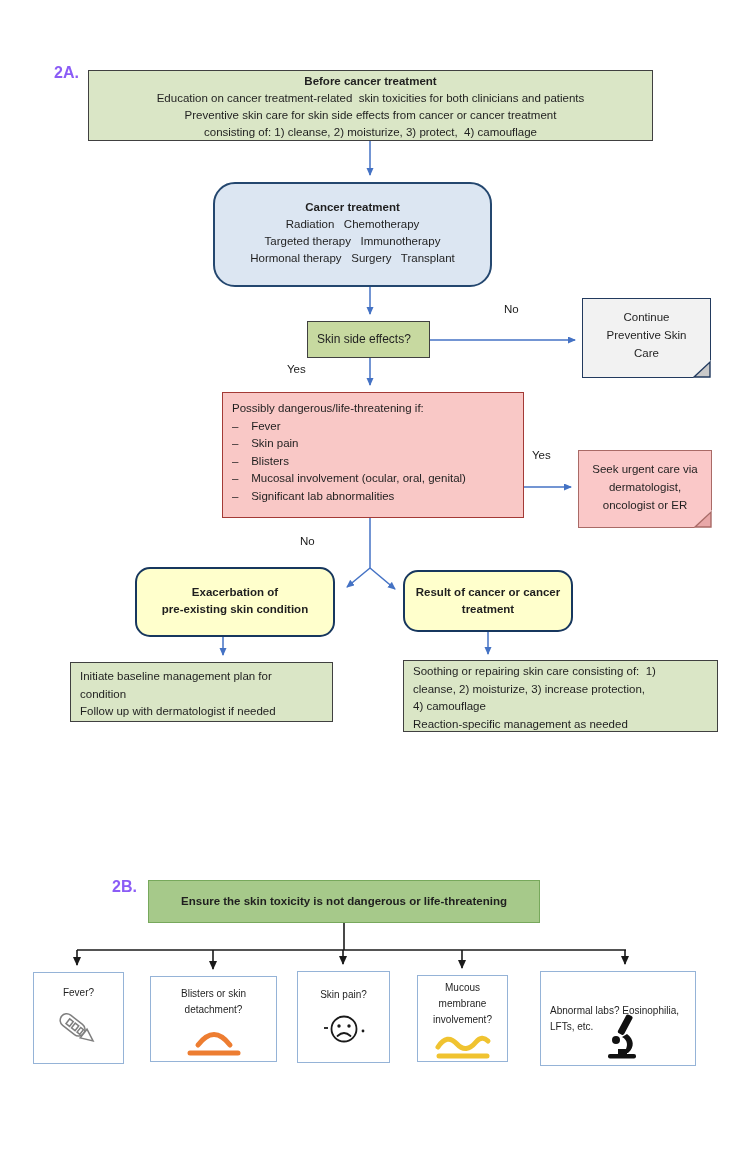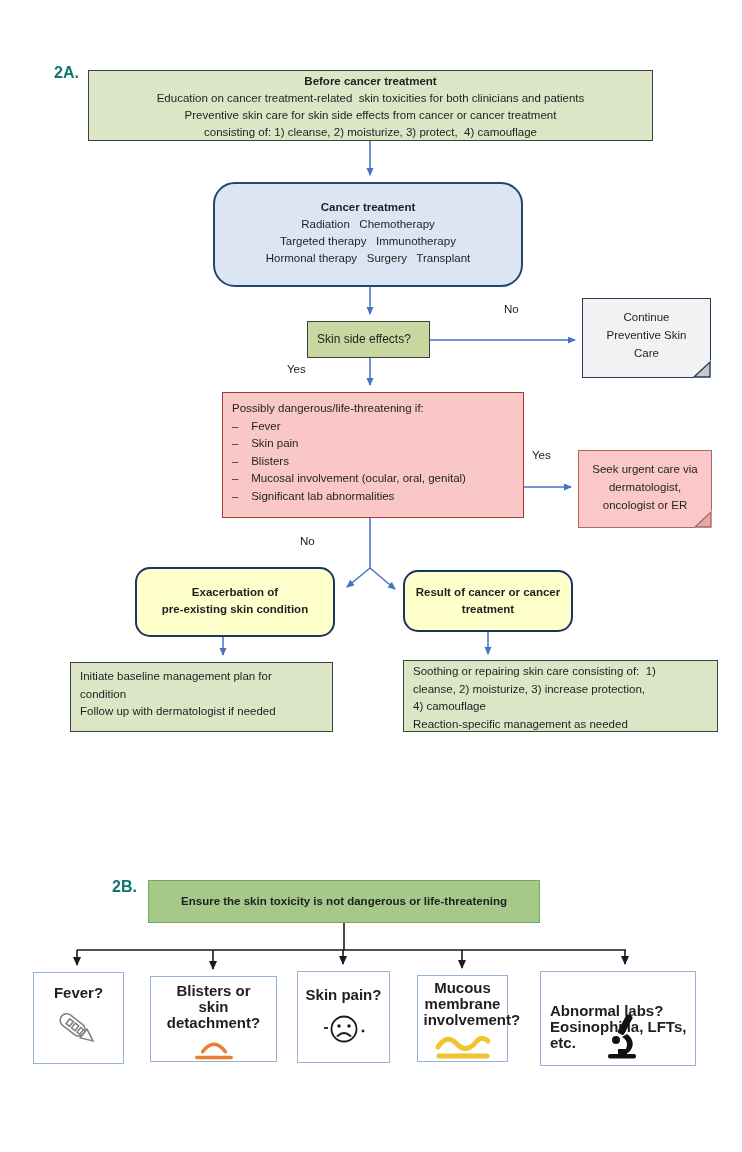--- a/index.html
+++ b/index.html
@@ -3,42 +3,42 @@
 <meta charset="utf-8">
 <style>
   html,body { margin:0; padding:0; background:#ffffff; }
   .canvas {
     position:relative; width:742px; height:1152px; background:#ffffff;
     font-family:"Liberation Sans", sans-serif; color:#1f1f1f; overflow:hidden;
   }
   .abs { position:absolute; box-sizing:border-box; }
   .overlay { position:absolute; left:0; top:0; width:742px; height:1152px; pointer-events:none; }
 
-  .seclabel { font-size:16px; font-weight:bold; color:#0f766e; }
+  .seclabel { font-size:16px; font-weight:bold; color:#8b5cf6; }
 
   .box-green  { background:#dae6c6; border:1.5px solid #404040; }
   .box-green2 { background:#c7d9a0; border:1.5px solid #404040; }
   .box-blue   { background:#dce6f2; border:2.5px solid #24476f; border-radius:22px; }
   .box-red    { background:#f9c8c6; border:1.5px solid #a33a36; }
   .box-yellow { background:#ffffcc; border:2.5px solid #17375e; border-radius:15px; }
   .note-gray  { background:#f2f2f2; border:1.5px solid #223a5e; }
   .note-pink  { background:#fac8c8; border:1.5px solid #a96a66; }
   .box-bhead  { background:#a6c98a; border:1.5px solid #77a85c; }
   .box-check  { background:#ffffff; border:1.5px solid #95b3d7; }
 
   .tc { text-align:center; }
   .ln { white-space:pre-wrap; font-size:11.5px; line-height:17px; }
   .ln-sm { white-space:pre-wrap; font-size:11.5px; line-height:17.5px; }
   .ttl { font-weight:bold; font-size:11.5px; line-height:17px; white-space:pre-wrap; }
   .flabel { position:absolute; font-size:11.5px; color:#1a1a1a; }
 
   .fold { position:absolute; right:-2px; bottom:-2px; }
 
   .checkbox-flex { display:flex; flex-direction:column; align-items:center; justify-content:center; }
-  .chk-label { font-size:15px; line-height:16px; text-align:center; white-space:pre-wrap;font-weight:bold; }
+  .chk-label { font-size:10px; line-height:16px; text-align:center; white-space:pre-wrap; }
 </style>
 </head>
 <body>
 
 <div class="canvas">
 
   <svg class="overlay">
     <defs>
       <marker id="ab" markerWidth="10" markerHeight="10" refX="7" refY="3.5" orient="auto" markerUnits="userSpaceOnUse">
         <path d="M0,0 L8,3.5 L0,7 Z" fill="#4472c4"></path>
@@ -72,21 +72,21 @@
 
   <div class="abs seclabel" style="left:54px; top:64px;">2A.</div>
 
   <div class="abs box-green tc" style="left:88px; top:70px; width:565px; height:71px; padding-top:2px;">
     <div class="ttl">Before cancer treatment</div>
     <div class="ln">Education on cancer treatment-related  skin toxicities for both clinicians and patients</div>
     <div class="ln">Preventive skin care for skin side effects from cancer or cancer treatment</div>
     <div class="ln">consisting of: 1) cleanse, 2) moisturize, 3) protect,  4) camouflage</div>
   </div>
 
-  <div class="abs box-blue tc" style="left:213px; top:182px; width:310px; height:105px; padding-top:15px;">
+  <div class="abs box-blue tc" style="left:213px; top:182px; width:279px; height:105px; padding-top:15px;">
     <div class="ttl">Cancer treatment</div>
     <div class="ln">Radiation   Chemotherapy</div>
     <div class="ln">Targeted therapy   Immunotherapy</div>
     <div class="ln">Hormonal therapy   Surgery   Transplant</div>
   </div>
 
   <div class="abs box-green2" style="left:307px; top:321px; width:123px; height:37px; padding:9px 0 0 9px;">
     <div class="ln" style="font-size:12px;">Skin side effects?</div>
   </div>
 
@@ -126,21 +126,21 @@
 
   <div class="abs box-yellow tc" style="left:135px; top:567px; width:200px; height:70px; padding-top:15px;">
     <div class="ttl" style="line-height:17px;">Exacerbation of</div>
     <div class="ttl" style="line-height:17px;">pre-existing skin condition</div>
   </div>
   <div class="abs box-yellow tc" style="left:403px; top:570px; width:170px; height:62px; padding-top:12px;">
     <div class="ttl" style="line-height:17px;">Result of cancer or cancer</div>
     <div class="ttl" style="line-height:17px;">treatment</div>
   </div>
 
-  <div class="abs box-green" style="left:70px; top:662px; width:263px; height:70px; padding:5px 0 0 9px;">
+  <div class="abs box-green" style="left:70px; top:662px; width:263px; height:60px; padding:5px 0 0 9px;">
     <div class="ln-sm">Initiate baseline management plan for</div>
     <div class="ln-sm">condition</div>
     <div class="ln-sm">Follow up with dermatologist if needed</div>
   </div>
   <div class="abs box-green" style="left:403px; top:660px; width:315px; height:72px; padding:2px 0 0 9px;">
     <div class="ln-sm">Soothing or repairing skin care consisting of:  1)</div>
     <div class="ln-sm">cleanse, 2) moisturize, 3) increase protection,</div>
     <div class="ln-sm">4) camouflage</div>
     <div class="ln-sm">Reaction-specific management as needed</div>
   </div>

